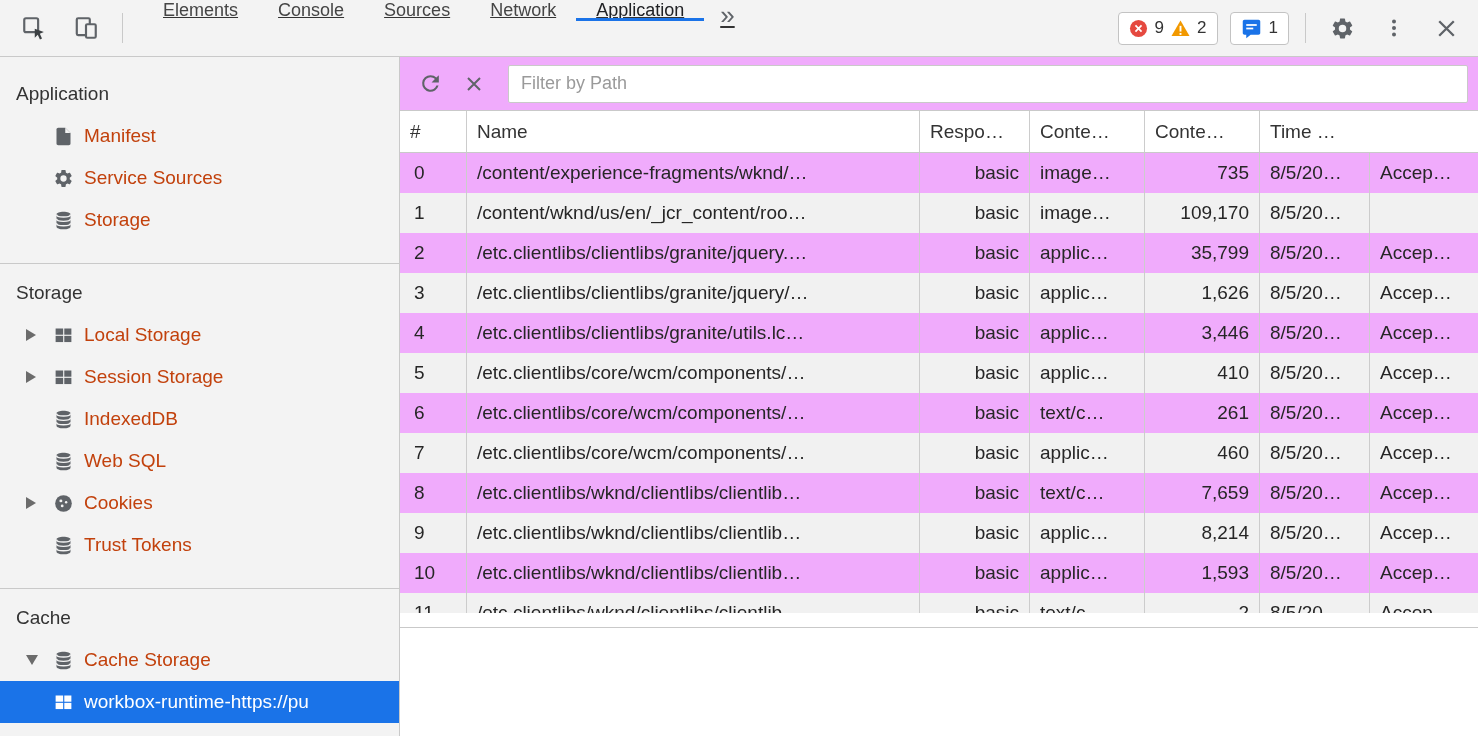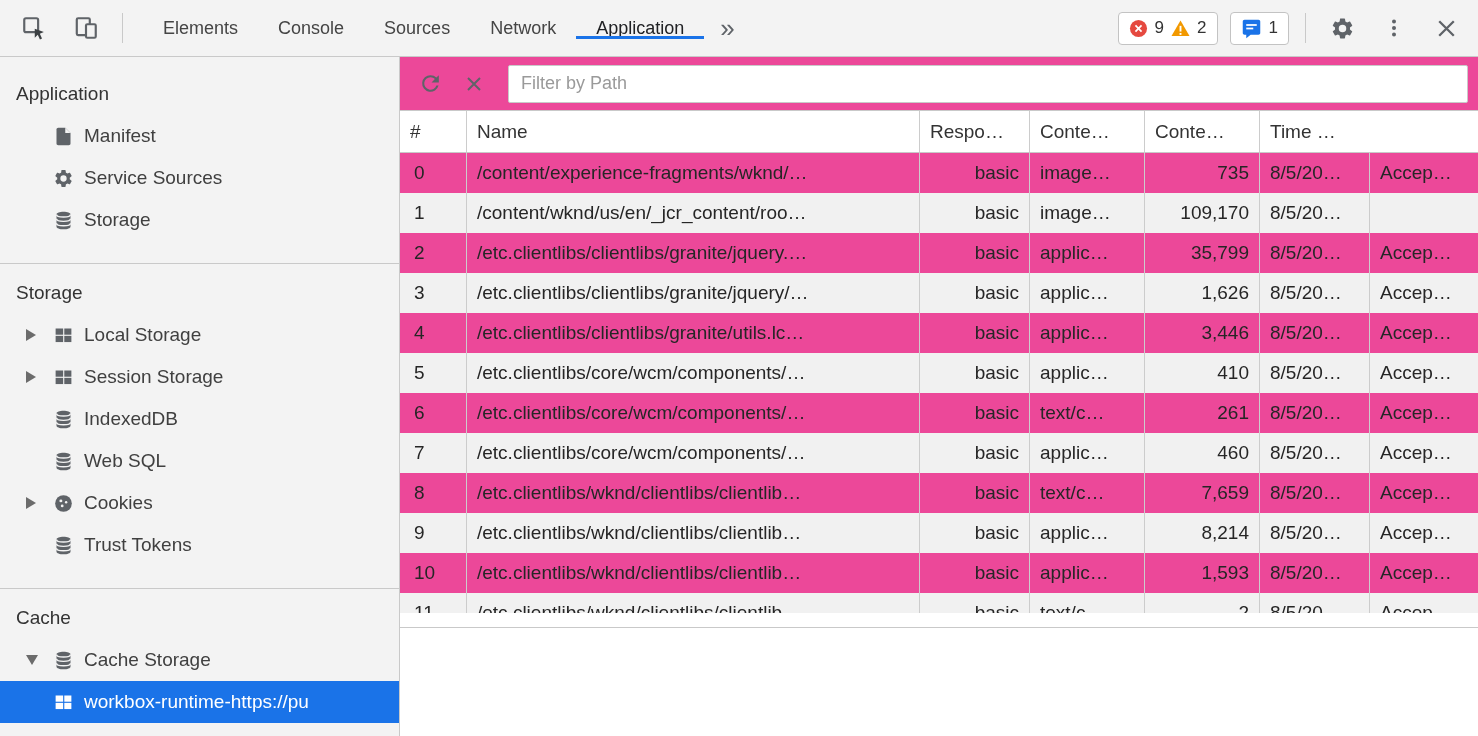--- a/index.html
+++ b/index.html
@@ -9,52 +9,52 @@
   .devtools { width:1478px; height:736px; overflow:hidden; background:#fff;
               display:flex; flex-direction:column; color:#333; }
 
   
   .top-toolbar { height:57px; flex:0 0 auto; background:#f3f3f3;
                  border-bottom:1px solid #c9c9c9; display:flex; align-items:stretch; }
   .tb-left { display:flex; align-items:center; padding-left:14px; gap:12px; }
   .icon-btn { width:40px; height:40px; display:flex; align-items:center; justify-content:center;
               background:none; border:none; cursor:pointer; flex:0 0 auto; }
   .vsep { width:1px; height:30px; background:#c9c9c9; align-self:center; margin:0 4px; }
-  .tabs { display:flex; align-items:center; margin-left:16px; }
+  .tabs { display:flex; align-items:flex-start; margin-left:16px;text-decoration:underline; }
   .tab { padding:0 20px; display:flex; align-items:center; font-size:18px; color:#454545;
          position:relative; cursor:pointer; white-space:nowrap; }
   .tab.active { color:#202124; }
   .tab.active::after { content:""; position:absolute; left:0; right:0; bottom:0; height:3px; background:#1a73e8; }
   .more-tabs { display:flex; align-items:center; padding:0 16px; color:#5f6368; font-size:26px; cursor:pointer; }
   .tb-right { margin-left:auto; display:flex; align-items:center; gap:12px; padding-right:12px; }
   .badge-pill { display:flex; align-items:center; gap:7px; border:1px solid #c3c3c3; border-radius:4px;
                 background:#fff; height:33px; padding:0 10px; cursor:pointer; }
   .badge-pill .cnt { font-size:17px; color:#333; }
 
   
   .dt-body { flex:1; display:flex; min-height:0; }
 
   
   .sidebar { width:400px; flex:0 0 400px; background:#f3f3f3; border-right:1px solid #c9c9c9; overflow:hidden; }
   .side-section { border-bottom:1px solid #c9c9c9; padding:8px 0 22px; }
   .side-section.first { padding-top:16px; }
   .side-section.last { border-bottom:none; }
   .side-header { height:42px; line-height:42px; padding-left:16px; font-size:19px; color:#333; }
   .side-item { height:42px; display:flex; align-items:center; padding-left:26px; cursor:pointer;
-               color:#404040; white-space:nowrap; }
+               color:#c2410c; white-space:nowrap; }
   .side-item .tri { width:16px; flex:0 0 16px; display:flex; align-items:center; }
   .tri-right { width:0; height:0; border-left:10px solid #6b6b6b; border-top:6px solid transparent; border-bottom:6px solid transparent; }
   .tri-down  { width:0; height:0; border-top:10px solid #6b6b6b; border-left:6px solid transparent; border-right:6px solid transparent; }
   .side-item .ic { width:22px; height:22px; flex:0 0 22px; margin:0 10px; display:flex; align-items:center; justify-content:center; }
   .side-item .lbl { font-size:19px; overflow:hidden; }
   .side-item.nested { }
   .side-item.selected { background:#1a73e8; color:#fff; }
 
   
-  .main { flex:1; min-width:0; display:flex; flex-direction:column; background:#ec4899; }
+  .main { flex:1; min-width:0; display:flex; flex-direction:column; background:#f0abfc; }
   .filter-bar { height:54px; flex:0 0 auto; border-bottom:1px solid #c9c9c9; display:flex;
                 align-items:center; padding:0 10px 0 8px; }
   .filter-bar .icon-btn { width:44px; }
   .filter-input { flex:1; height:38px; border:1px solid #c9c9c9; border-radius:2px; background:#fff;
                   font-size:18px; color:#333; padding:0 12px; margin-left:12px; outline:none;
                   font-family:"Liberation Sans", sans-serif; }
   .filter-input::placeholder { color:#9a9a9a; }
 
   .dg-header, .dg-row { display:grid; grid-template-columns:67px 453px 110px 115px 115px 110px 1fr; }
   .dg-header { flex:0 0 auto; height:42px; background:#fff; border-bottom:1px solid #c9c9c9; }

